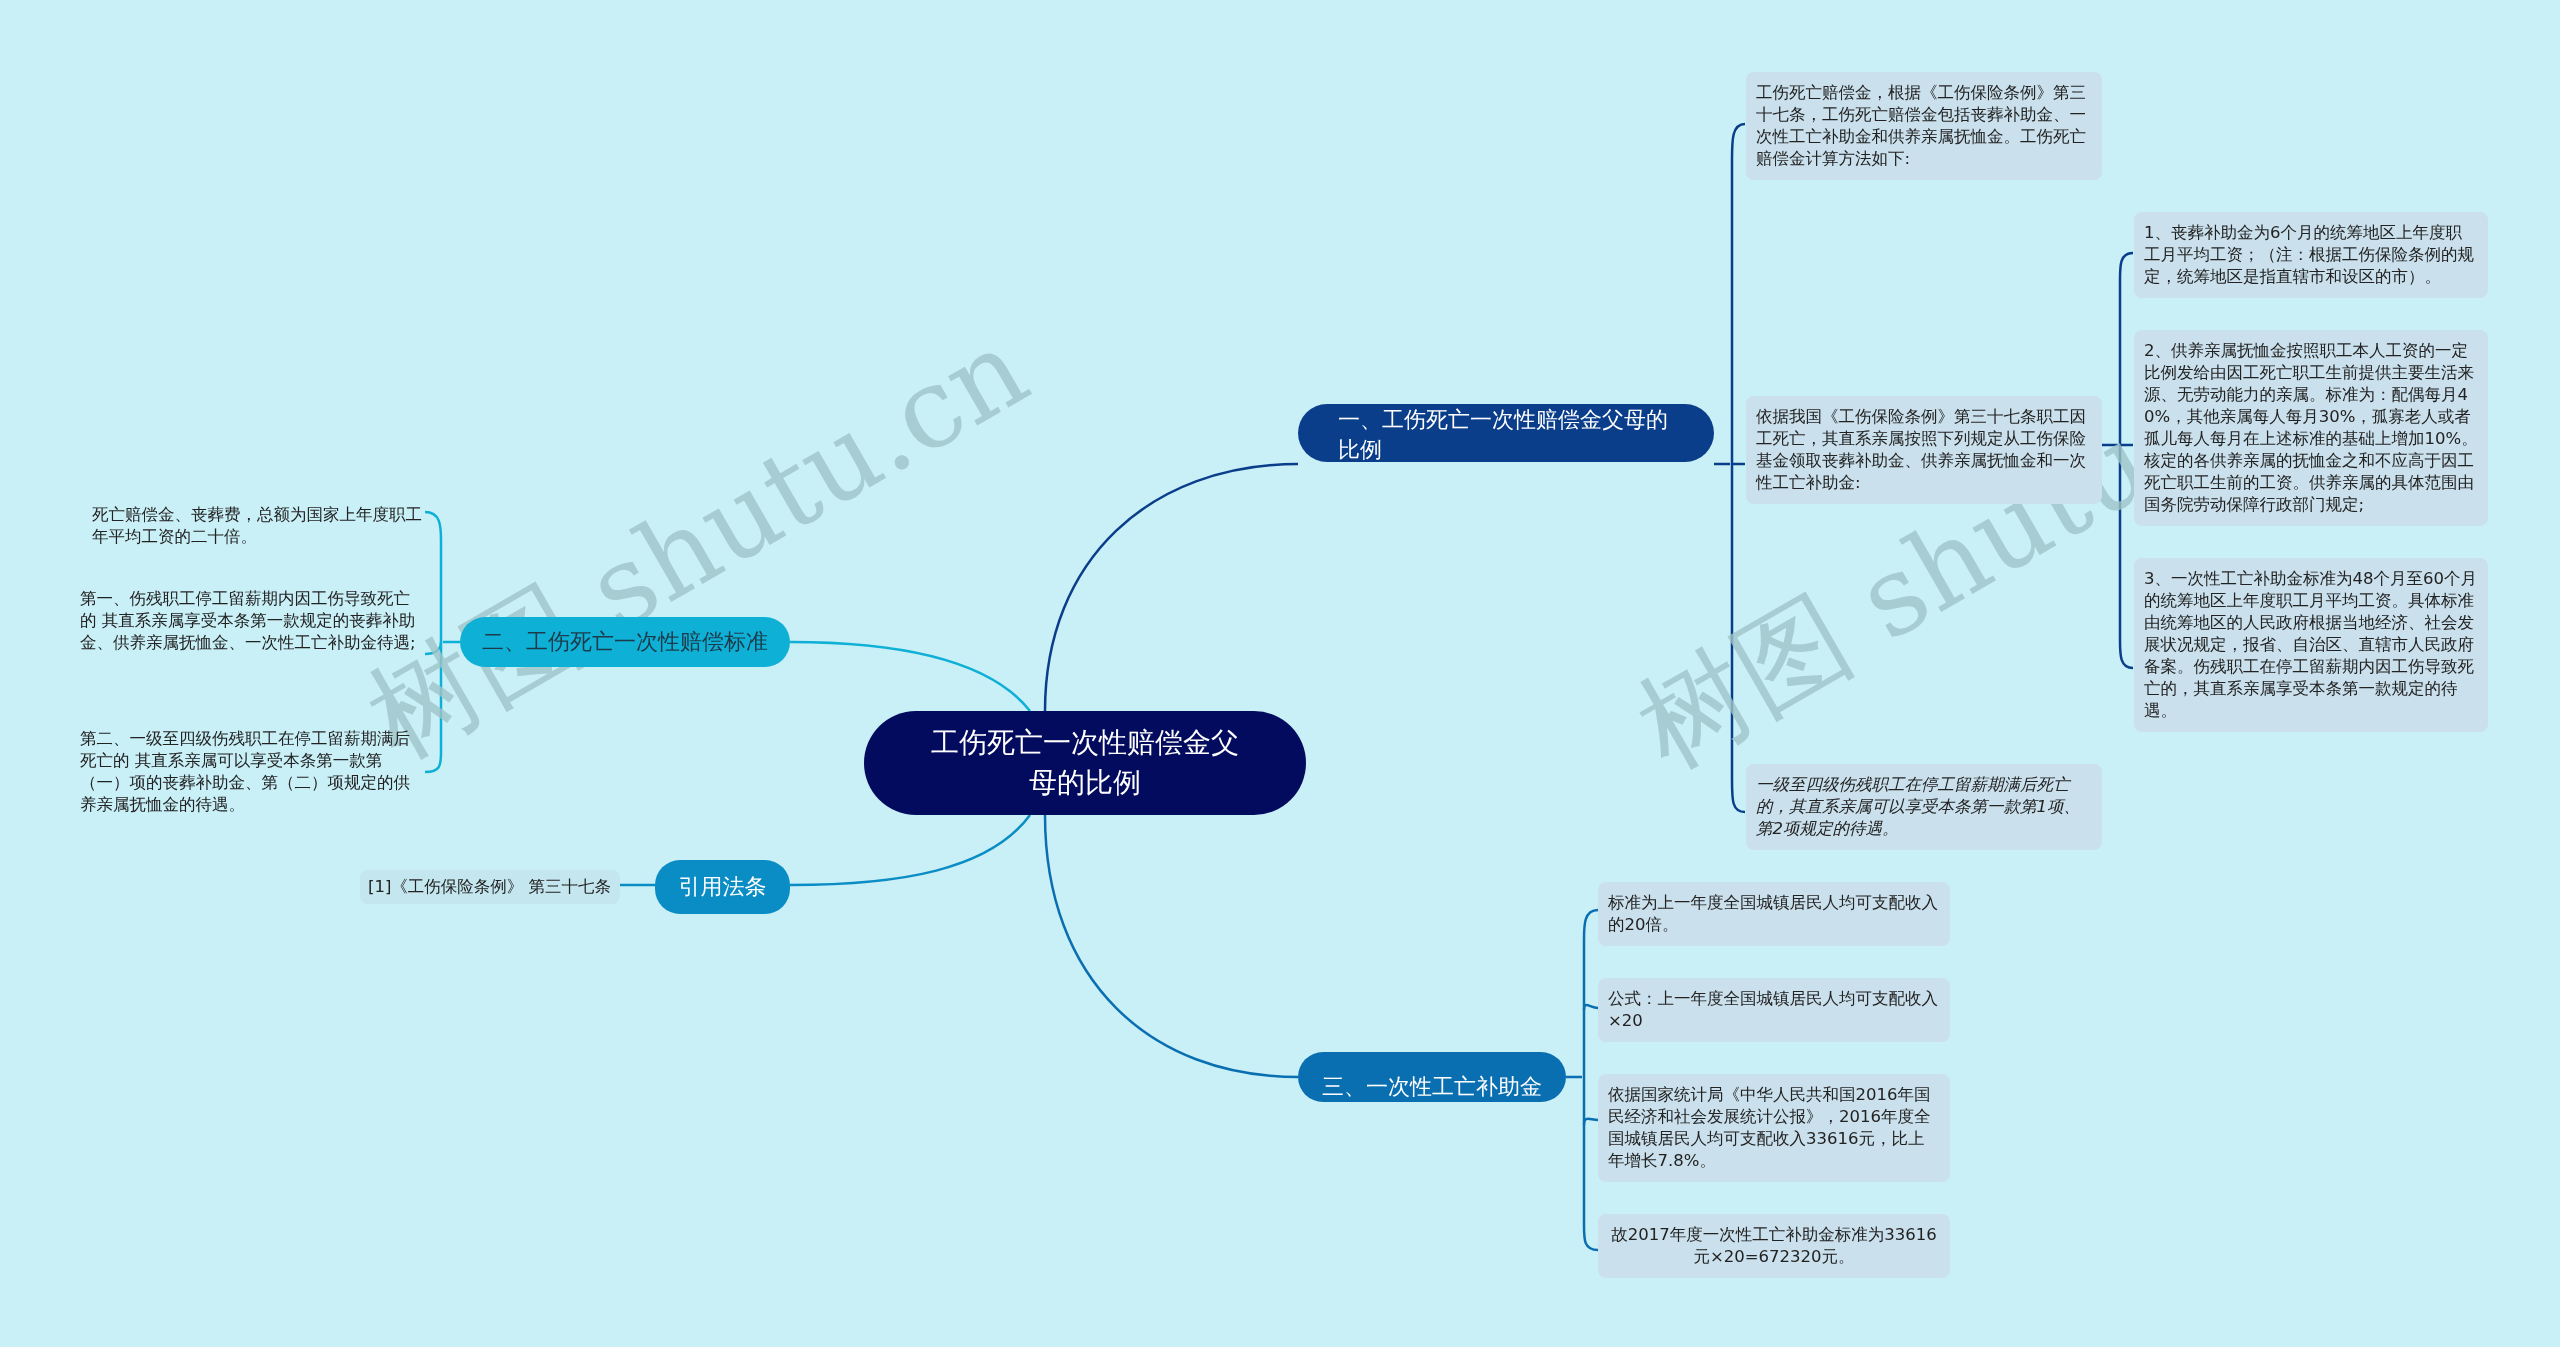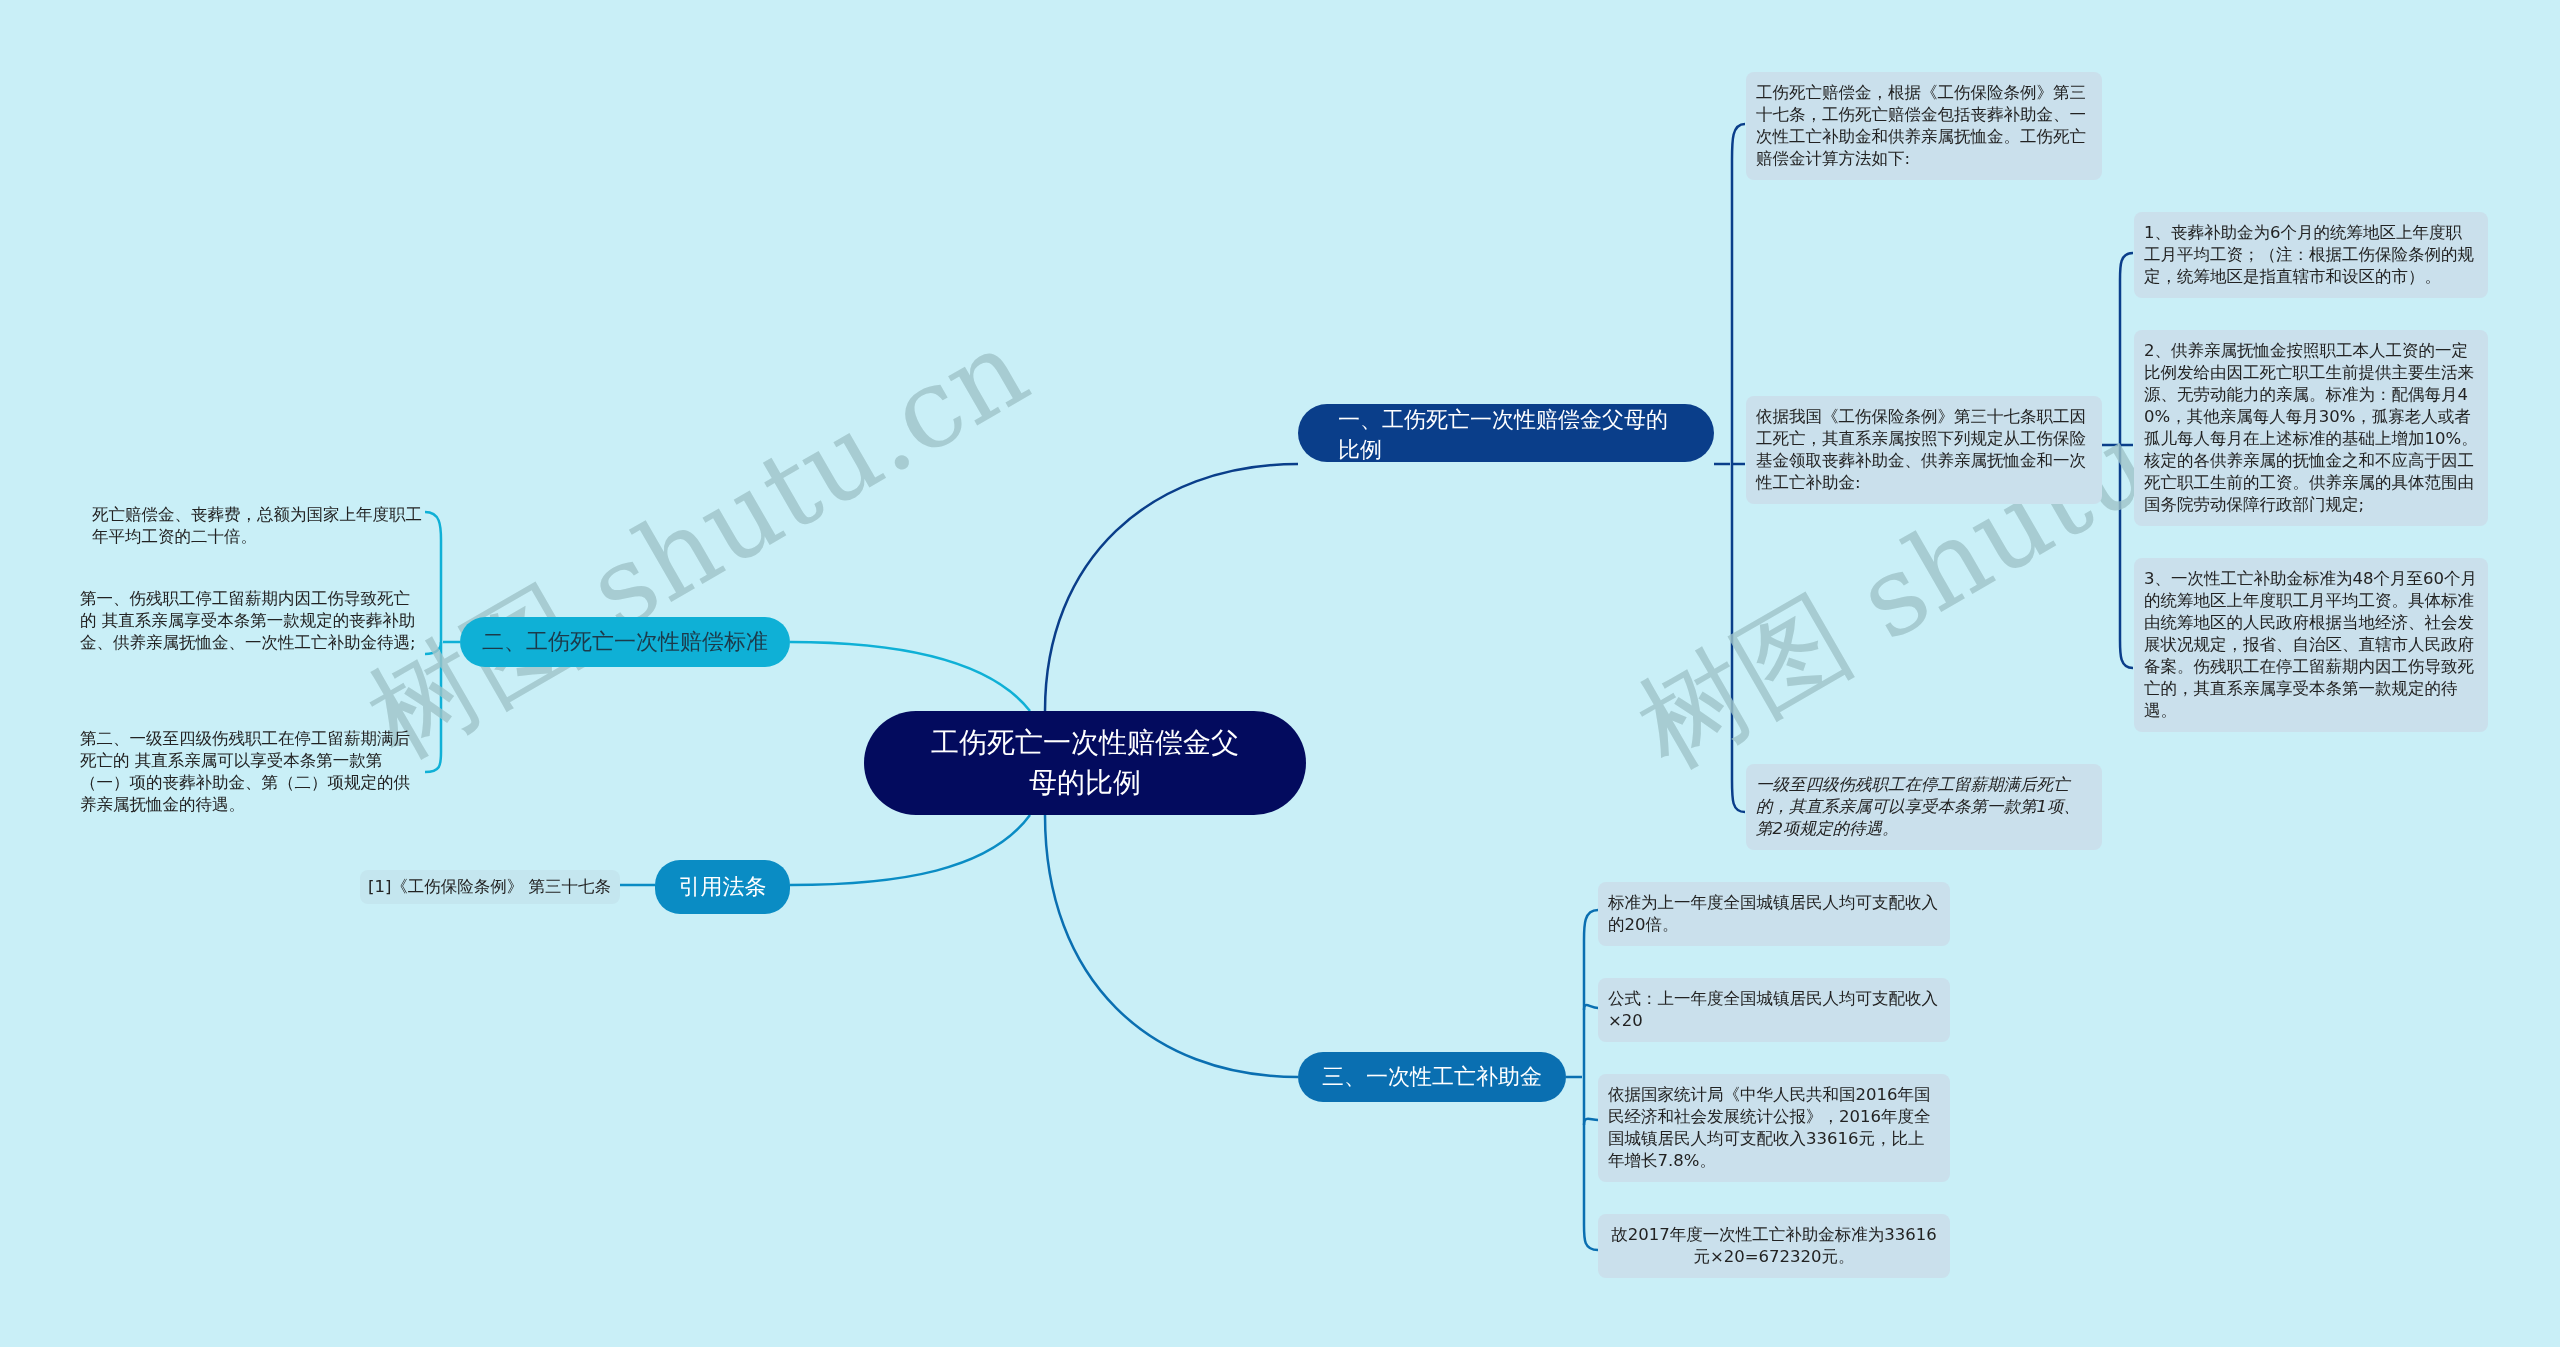--- a/index.html
+++ b/index.html
@@ -13,21 +13,21 @@
   .root {
     left:864px; top:711px; width:442px; height:104px;
     background:#030b5e; color:#fff; border-radius:52px;
     display:flex; align-items:center; justify-content:center; text-align:center;
     font-size:28px; line-height:40px; padding:0 60px;
   }
   .branch { color:#fff; display:flex; align-items:center; font-size:22px; line-height:30px; }
   .b1 { left:1298px; top:404px; width:416px; height:58px; background:#0a3e8a; border-radius:40px; padding:4px 40px 0 40px; }
   .b2 { left:460px; top:617px; width:330px; height:50px; background:#0fb0d6; border-radius:25px; justify-content:center; color:#1c3a4a; }
   .b3 { left:655px; top:860px; width:135px; height:54px; background:#0a8cc4; border-radius:25px; justify-content:center; }
-  .b4 { left:1298px; top:1052px; width:268px; height:50px; background:#0a6fb1; border-radius:25px; justify-content:center; }
+  .b4 { left:1298px; top:1052px; width:268px; height:50px; background:#0a6fb1; border-radius:25px; justify-content:center;align-items:flex-end; }
   .leaf {
     background:#cae0ec; border-radius:8px; color:#222;
     font-size:16.5px; line-height:22px; padding:10px 10px; word-break:break-all;
   }
   .leafplain { color:#222; font-size:16.5px; line-height:22px; word-break:break-all; }
   .watermark {
     position:absolute; color:#9fc4c9; opacity:0.8; font-family:"DejaVu Serif","Liberation Serif",serif;
     font-size:110px; white-space:nowrap; transform:rotate(-30deg); pointer-events:none;
   }
 </style>

